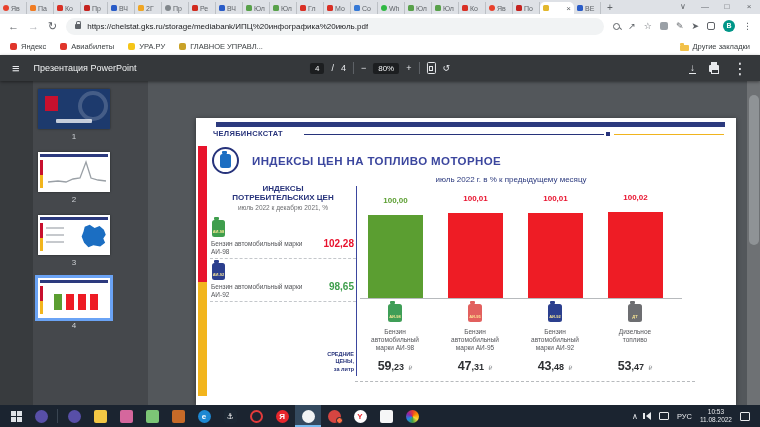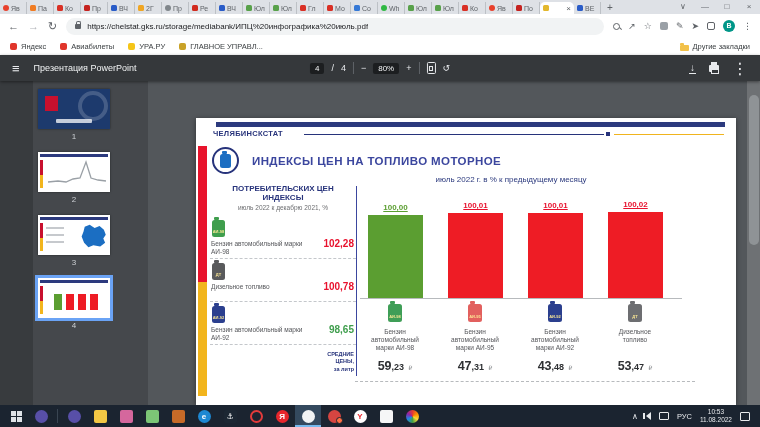--- a/index.html
+++ b/index.html
@@ -110,21 +110,21 @@
   .fuel-val { position:absolute; right:2px; top:22px; font-size:10px; font-weight:bold; }
 
   .can { width:13px; height:17px; border-radius:2.5px; position:relative; display:inline-block; margin-top:4px; margin-left:2px; }
   .can::before { content:""; position:absolute; top:-3px; left:1.5px; width:5px; height:3px; border-radius:1px; background:inherit; }
   .can b { position:absolute; bottom:3px; left:0; right:0; text-align:center; font-size:4px; color:rgba(255,235,150,.95); font-weight:bold; line-height:1; }
 
   .divider { position:absolute; left:160px; top:68px; height:190px; width:1px; background:#3b469e; }
   .chartpanel { position:absolute; left:164px; top:66px; right:14px; }
   .bars { display:flex; gap:25px; padding-left:8px; align-items:flex-end; height:115px; width:322px; border-bottom:1.5px solid #b7babd; }
   .bcol { width:55px; display:flex; flex-direction:column; align-items:center; justify-content:flex-end; }
-  .bval { font-size:8px; font-weight:bold; margin-bottom:3px;text-decoration:underline; }
+  .bval { font-size:8px; font-weight:bold; margin-bottom:10px; }
   .bar { width:55px; }
   .chartlabels { display:flex; margin-left:-5px; margin-top:3px; }
   .ccell { width:80px; text-align:center; }
   .ccell .can { width:14px; height:18px; margin:2px 0 2px; }
   .clabel { font-size:6.5px; line-height:1.2; color:#55565a; white-space:pre-line; }
   .prices { display:flex; margin-left:-5px; margin-top:5px; border-bottom:1.5px dashed #b7babd; padding-bottom:7px; width:340px; }
   .pcell { width:80px; text-align:center; color:#2e3033; }
   .pi { font-size:12.5px; font-weight:bold;margin-top:8px; }
   .pf { font-size:9px; font-weight:bold; }
   .pcur { font-size:6px; color:#8a8d90; }
@@ -434,41 +434,34 @@
           <span class="can" style="background:#1b6ec2; width:11px; height:14px; margin:0"></span>
         </div>
         <div class="doctitle">ИНДЕКСЫ ЦЕН НА ТОПЛИВО МОТОРНОЕ</div>
         <div class="subtitle">июль 2022 г. в % к предыдущему месяцу</div>
 
         <div class="redstrip"></div>
         <div class="yellowstrip"></div>
 
         <div class="leftpanel">
           <div class="lp-title">
+            <div>ИНДЕКСЫ</div>
             <div>ПОТРЕБИТЕЛЬСКИХ ЦЕН</div>
-            <div>ИНДЕКСЫ</div>
           </div>
           <div class="lp-period">июль 2022 к декабрю 2021, %</div>
           <div class="fuel-items">
 
               <div class="fuel-item">
                 <span class="can" style="background: rgb(63, 158, 77);">
                   <b>АИ-98</b>
                 </span>
                 <div class="fuel-name">Бензин автомобильный марки АИ-98</div>
                 <div class="fuel-val" style="color: rgb(232, 17, 45);">102,28</div>
               </div>
 
-              <div class="fuel-item">
-                <span class="can" style="background: rgb(89, 90, 92);">
-                  <b>ДТ</b>
-                </span>
-                <div class="fuel-name">Дизельное топливо</div>
-                <div class="fuel-val" style="color: rgb(232, 17, 45);">100,78</div>
-              </div>
 
 
               <div class="fuel-item">
                 <span class="can" style="background: rgb(43, 63, 142);">
                   <b>АИ-92</b>
                 </span>
                 <div class="fuel-name">Бензин автомобильный марки АИ-92</div>
                 <div class="fuel-val" style="color: rgb(63, 158, 77);">98,65</div>
               </div>
 

